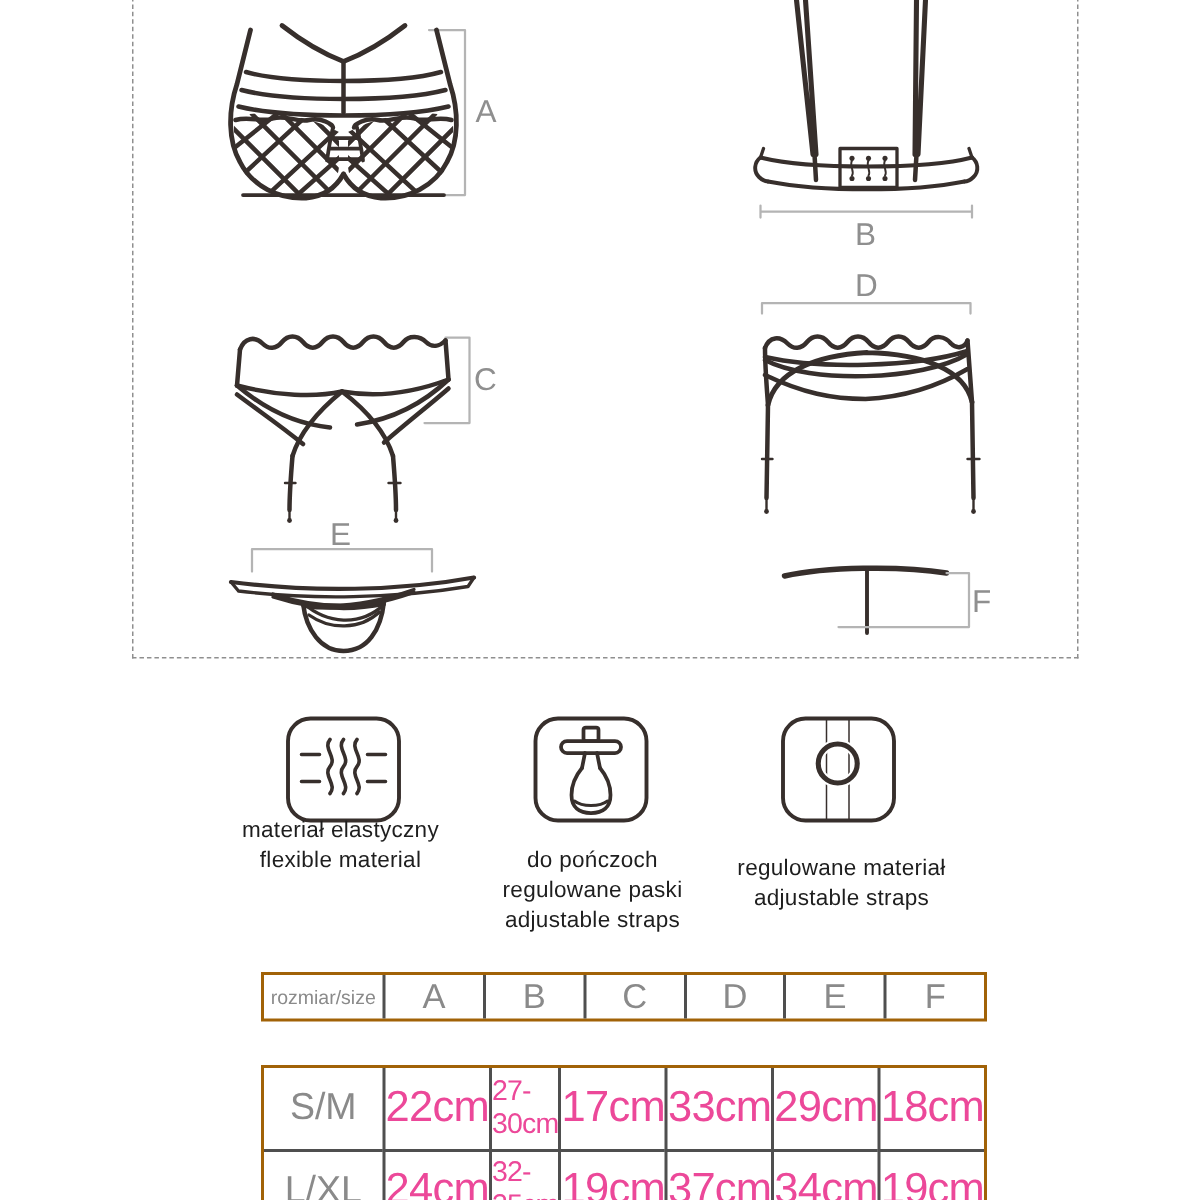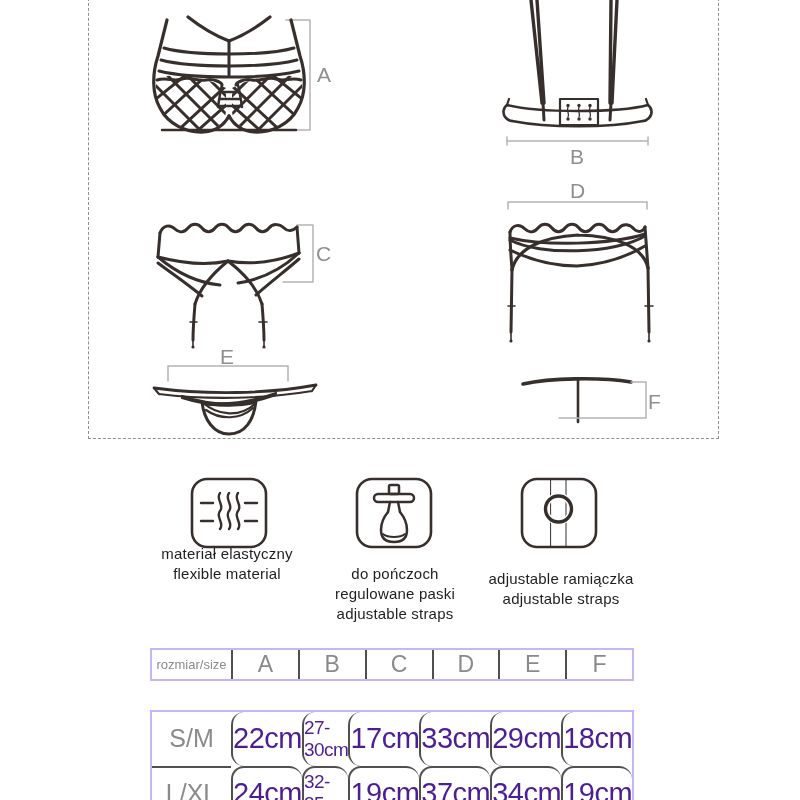--- a/index.html
+++ b/index.html
@@ -13,30 +13,30 @@
   .sketch .fill{fill:#372f2c;stroke:none;}
   .sketch .whiteu{stroke:#ffffff;}
   .dim-letter{position:absolute;font-size:21px;color:#8f8f8f;line-height:21px;}
   
   .panel{position:absolute;left:88px;top:-12px;width:629px;height:449px;
          border:1px dashed #8f8f8f;}
   
   .feat-label{position:absolute;text-align:center;font-size:15px;line-height:20px;
               color:#1e1e1e;letter-spacing:.2px;}
   
-  .tbl{position:absolute;left:150px;box-sizing:border-box;border:2px solid #c4b5fd;
+  .tbl{position:absolute;left:174px;box-sizing:border-box;border:2px solid #a16207;
        display:grid;grid-template-columns:79px repeat(6,1fr);}
   .tbl .cell{display:flex;align-items:center;justify-content:center;
              border-left:2px solid #4f4f4f;box-sizing:border-box;}
   .tbl .cell.first{border-left:none;}
   .tbl .cell.rowline{border-top:2px solid #4f4f4f;}
   .th-small{font-size:13px;color:#8a8a8a;}
   .th-letter{font-size:23px;color:#8a8a8a;}
   .td-size{font-size:25px;color:#8a8a8a;}
-  .td-value{font-size:29px;color:#4c1d95;letter-spacing:-0.5px;border-radius:13px;}
+  .td-value{font-size:29px;color:#ec4899;letter-spacing:-0.5px;}
   .td-value.small{font-size:19px;}
 </style>
 </head>
 <body>
 
 <div id="canvas">
 
   <div class="panel"></div>
 
   <svg class="abs sketch" style="left:152px;top:0;" width="175" height="138" viewBox="0 0 175 138">
@@ -199,21 +199,21 @@
   <div class="feat-label" style="left:132px;top:544px;width:190px;">
     <div>materiał elastyczny</div>
     <div>flexible material</div>
   </div>
   <div class="feat-label" style="left:305px;top:564px;width:180px;">
     <div>do pończoch</div>
     <div>regulowane paski</div>
     <div>adjustable straps</div>
   </div>
   <div class="feat-label" style="left:455px;top:569px;width:212px;">
-    <div>adjustable ramiączka</div>
+    <div>regulowane materiał</div>
     <div>adjustable straps</div>
   </div>
 
   <div class="tbl" style="top:648px;width:484px;height:33px;">
     <div class="cell first th-small">rozmiar/size</div>
     <div class="cell th-letter">A</div>
     <div class="cell th-letter">B</div>
     <div class="cell th-letter">C</div>
     <div class="cell th-letter">D</div>
     <div class="cell th-letter">E</div>

